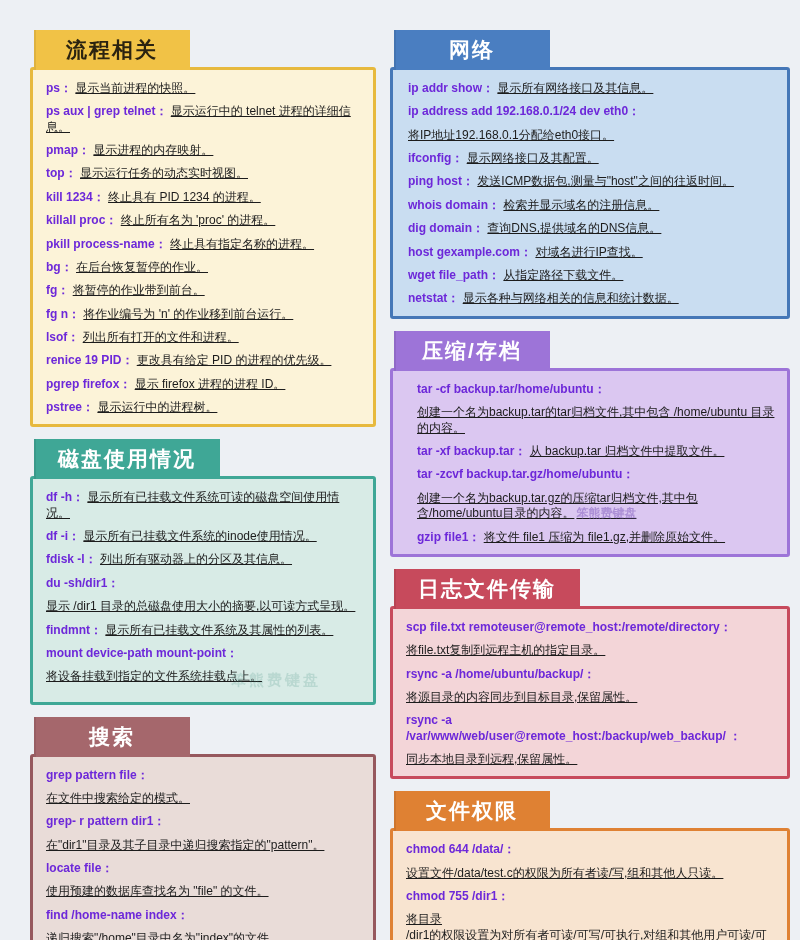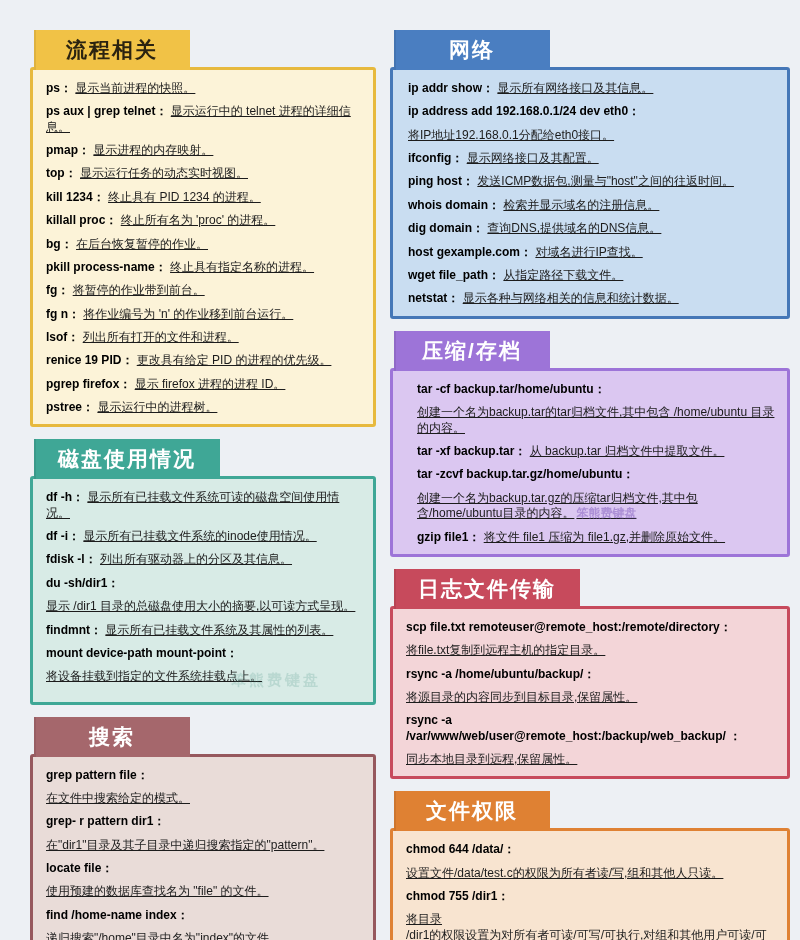--- a/index.html
+++ b/index.html
@@ -26,21 +26,21 @@
   }
   .body{
     position:relative;z-index:1;width:100%;box-sizing:border-box;
     background:var(--bbg);
     border:3px solid var(--brd);
     border-radius:3px;
     padding:11px 12px 9px 13px;
   }
   .item{font-size:12px;line-height:1.28;color:#1c1c1c;margin:0 0 8px 0;}
   .item:last-child{margin-bottom:0;}
-  .cmd{font-weight:bold;color:#000000;}
+  .cmd{font-weight:bold;color:#6d28d9;}
   .desc{white-space:pre-line;text-decoration:underline;}
   .item.block .desc{display:block;margin-top:8px;}
   .wm-inline{color:rgba(126,88,188,0.5);font-weight:bold;font-size:12px;margin-left:2px;}
   .wm-float{
     position:absolute;right:52px;bottom:12px;
     color:rgba(66,138,126,0.20);
     font-weight:bold;font-size:15px;letter-spacing:3px;
   }
 </style>
 </head>
@@ -50,22 +50,22 @@
   <div class="col col-left">
   <section class="card" style="--hbg: #f1c246; --htx: #2b2310; --bbg: #fcf3d8; --brd: #e7b93d;">
     <div class="tab">流程相关</div>
     <div class="body" style="min-height: 348px;">
           <div class="item inline"><b class="cmd">ps：</b> <span class="desc">显示当前进程的快照。</span></div>
           <div class="item inline"><b class="cmd">ps aux | grep telnet：</b> <span class="desc">显示运行中的 telnet 进程的详细信息。</span></div>
           <div class="item inline"><b class="cmd">pmap：</b> <span class="desc">显示进程的内存映射。</span></div>
           <div class="item inline"><b class="cmd">top：</b> <span class="desc">显示运行任务的动态实时视图。</span></div>
           <div class="item inline"><b class="cmd">kill 1234：</b> <span class="desc">终止具有 PID 1234 的进程。</span></div>
           <div class="item inline"><b class="cmd">killall proc：</b> <span class="desc">终止所有名为 'proc' 的进程。</span></div>
+          <div class="item inline"><b class="cmd">pkill process-name：</b> <span class="desc">终止具有指定名称的进程。</span></div>
           <div class="item inline"><b class="cmd">bg：</b> <span class="desc">在后台恢复暂停的作业。</span></div>
-          <div class="item inline"><b class="cmd">pkill process-name：</b> <span class="desc">终止具有指定名称的进程。</span></div>
           <div class="item inline"><b class="cmd">fg：</b> <span class="desc">将暂停的作业带到前台。</span></div>
           <div class="item inline"><b class="cmd">fg n：</b> <span class="desc">将作业编号为 'n' 的作业移到前台运行。</span></div>
           <div class="item inline"><b class="cmd">lsof：</b> <span class="desc">列出所有打开的文件和进程。</span></div>
           <div class="item inline"><b class="cmd">renice 19 PID：</b> <span class="desc">更改具有给定 PID 的进程的优先级。</span></div>
           <div class="item inline"><b class="cmd">pgrep firefox：</b> <span class="desc">显示 firefox 进程的进程 ID。</span></div>
           <div class="item inline"><b class="cmd">pstree：</b> <span class="desc">显示运行中的进程树。</span></div>
         </div>
   </section>
 
   <section class="card" style="--hbg: #3fa796; --htx: #ffffff; --bbg: #d8ebe6; --brd: #3fa796;">

